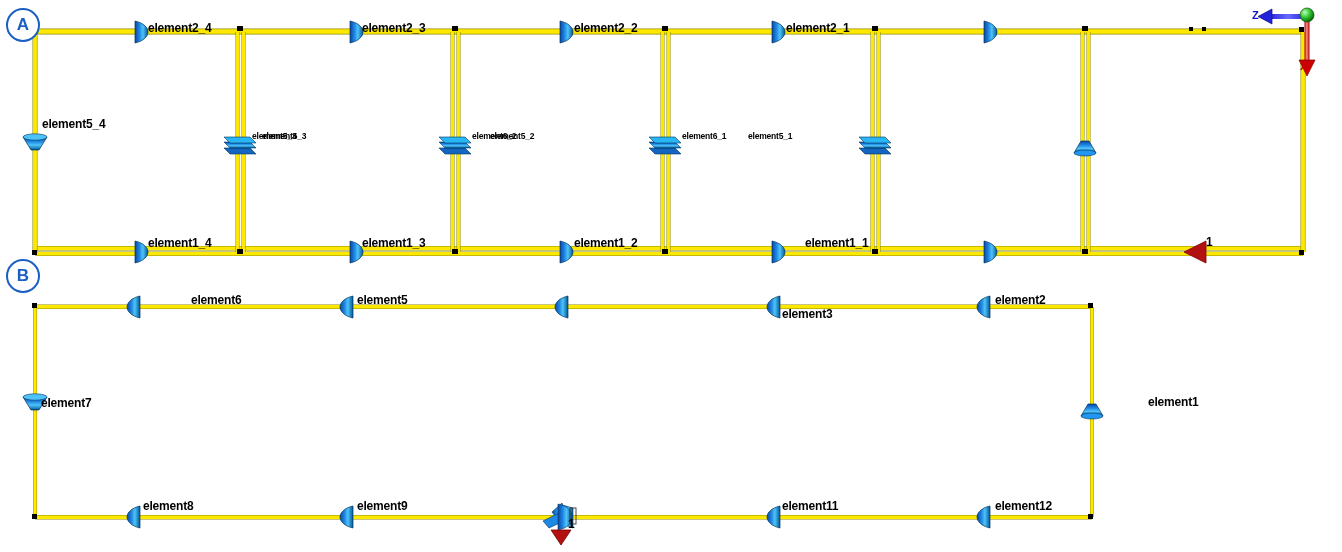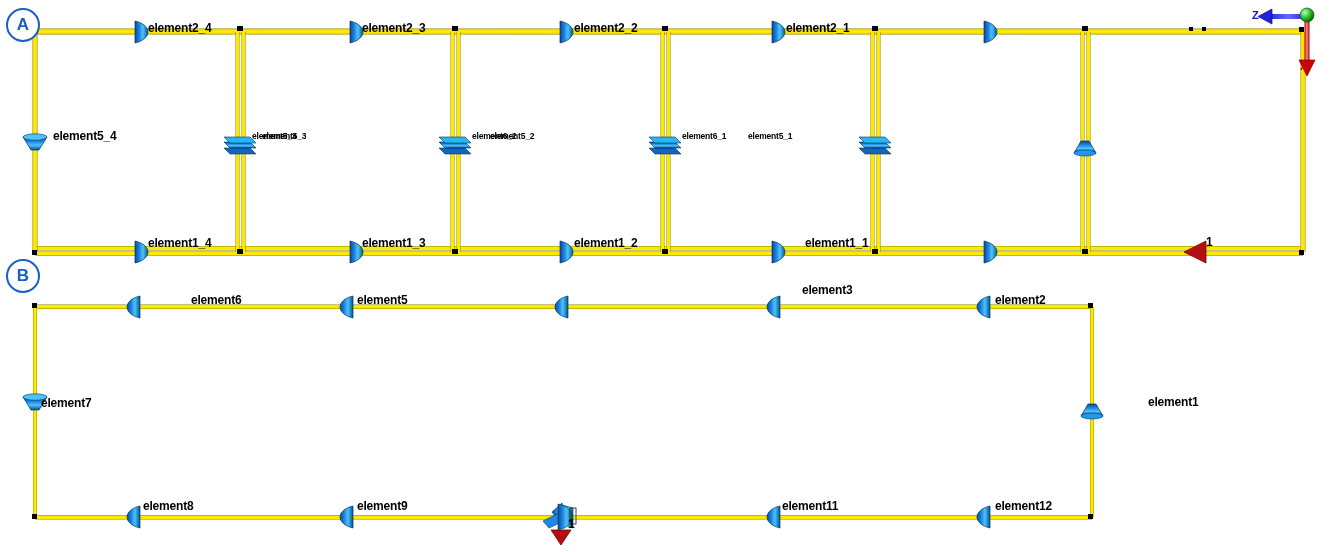--- a/index.html
+++ b/index.html
@@ -221,38 +221,38 @@
   </div>
 
   <div class="axis-lbl axis-z" style="left:1252px;top:9px;">Z</div>
   <div class="axis-lbl axis-x" style="left:1300px;top:60px;">X</div>
 
   <div class="lbl" style="left:148px;top:22px;">element2_4</div>
   <div class="lbl" style="left:362px;top:22px;">element2_3</div>
   <div class="lbl" style="left:574px;top:22px;">element2_2</div>
   <div class="lbl" style="left:786px;top:22px;">element2_1</div>
 
-  <div class="lbl" style="left:42px;top:130px;margin-left:11px;">element5_4</div>
+  <div class="lbl" style="left:42px;top:118px;">element5_4</div>
   <div class="lbl lbl-sm" style="left:252px;top:132px;">element5_3</div>
   <div class="lbl lbl-sm" style="left:262px;top:132px;">element6_3</div>
   <div class="lbl lbl-sm" style="left:462px;top:132px;padding-left:28px;">element5_2</div>
   <div class="lbl lbl-sm" style="left:472px;top:132px;">element6_2</div>
   <div class="lbl lbl-sm" style="left:704px;top:132px;padding-left:44px;">element5_1</div>
   <div class="lbl lbl-sm" style="left:682px;top:132px;">element6_1</div>
 
   <div class="lbl" style="left:148px;top:237px;">element1_4</div>
   <div class="lbl" style="left:362px;top:237px;">element1_3</div>
   <div class="lbl" style="left:574px;top:237px;">element1_2</div>
   <div class="lbl" style="left:786px;top:237px;margin-left:19px;">element1_1</div>
 
   <div class="lbl" style="left:1206px;top:236px;">1</div>
 
   <div class="lbl" style="left:143px;top:294px;margin-left:48px;">element6</div>
   <div class="lbl" style="left:357px;top:294px;">element5</div>
-  <div class="lbl" style="left:782px;top:284px;padding-left:20px;">element3</div>
+  <div class="lbl" style="left:782px;top:308px;">element3</div>
   <div class="lbl" style="left:995px;top:294px;">element2</div>
 
   <div class="lbl" style="left:41px;top:397px;">element7</div>
   <div class="lbl" style="left:1100px;top:396px;margin-left:48px;">element1</div>
 
   <div class="lbl" style="left:143px;top:500px;">element8</div>
   <div class="lbl" style="left:357px;top:500px;text-align:right;">element9</div>
   <div class="lbl" style="left:782px;top:500px;">element11</div>
   <div class="lbl" style="left:995px;top:500px;">element12</div>
 

